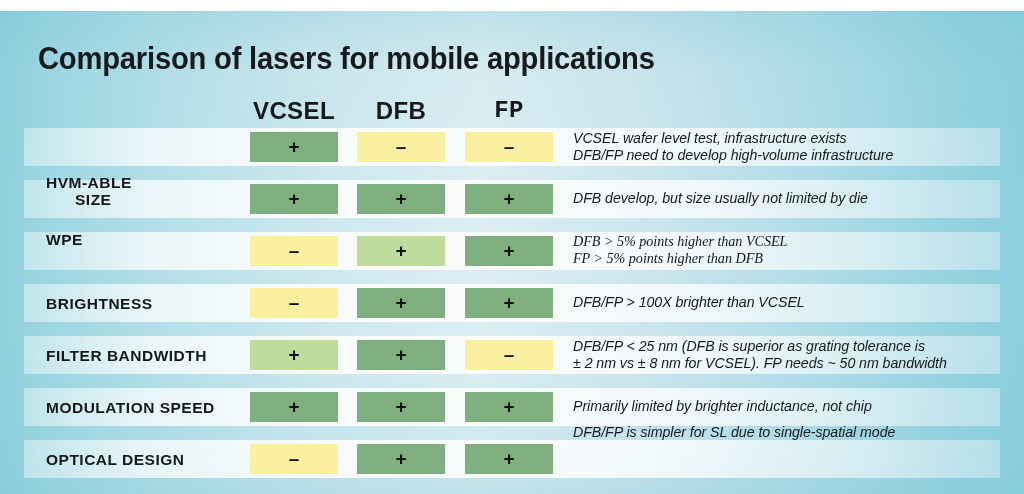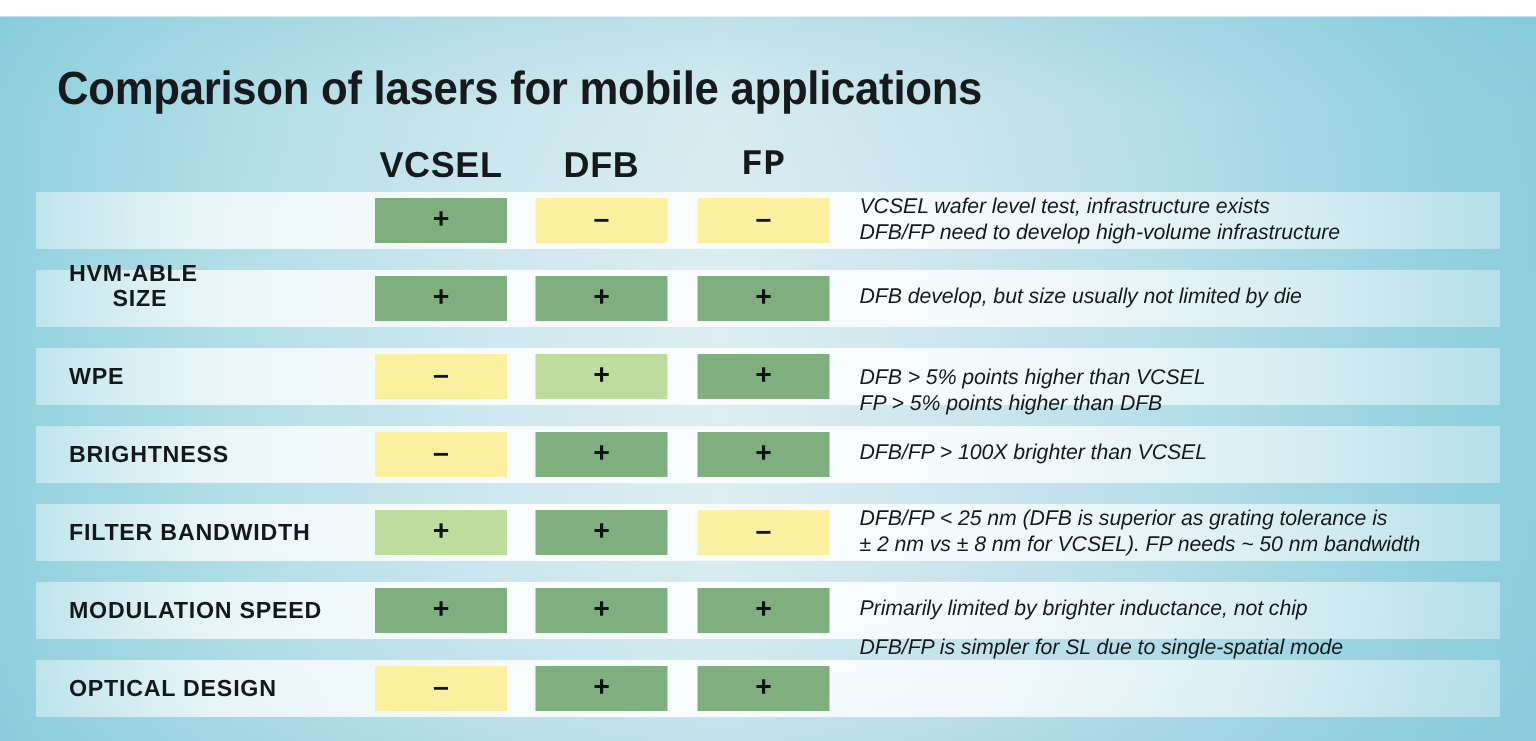--- a/index.html
+++ b/index.html
@@ -170,25 +170,25 @@
         <div class="cell c2 yellow" style="top: 121px;">–</div>
         <div class="note" style="top: 119px;">VCSEL wafer level test, infrastructure exists
 DFB/FP need to develop high-volume infrastructure</div>
         <div class="row-band" style="top: 169px;"></div>
         <div class="row-label" style="top: 180px; margin-left: 29px;">SIZE</div>
         <div class="cell c0 green" style="top: 173px;">+</div>
         <div class="cell c1 green" style="top: 173px;">+</div>
         <div class="cell c2 green" style="top: 173px;">+</div>
         <div class="note" style="top: 179px;">DFB develop, but size usually not limited by die</div>
         <div class="row-band" style="top: 221px;"></div>
-        <div class="row-label" style="top: 232px;">WPE</div>
+        <div class="row-label" style="top: 220px;">WPE</div>
         <div class="cell c0 yellow" style="top: 225px;">–</div>
         <div class="cell c1 lgreen" style="top: 225px;">+</div>
         <div class="cell c2 green" style="top: 225px;">+</div>
-        <div class="note" style="top: 233px;">DFB &gt; 5% points higher than VCSEL
+        <div class="note" style="top: 222px; font-family: Liberation Serif, serif;">DFB &gt; 5% points higher than VCSEL
 FP &gt; 5% points higher than DFB</div>
         <div class="row-band" style="top: 273px;"></div>
         <div class="row-label" style="top: 284px;">BRIGHTNESS</div>
         <div class="cell c0 yellow" style="top: 277px;">–</div>
         <div class="cell c1 green" style="top: 277px;">+</div>
         <div class="cell c2 green" style="top: 277px;">+</div>
         <div class="note" style="top: 283px;">DFB/FP &gt; 100X brighter than VCSEL</div>
         <div class="row-band" style="top: 325px;"></div>
         <div class="row-label" style="top: 336px;">FILTER BANDWIDTH</div>
         <div class="cell c0 lgreen" style="top: 329px;">+</div>

